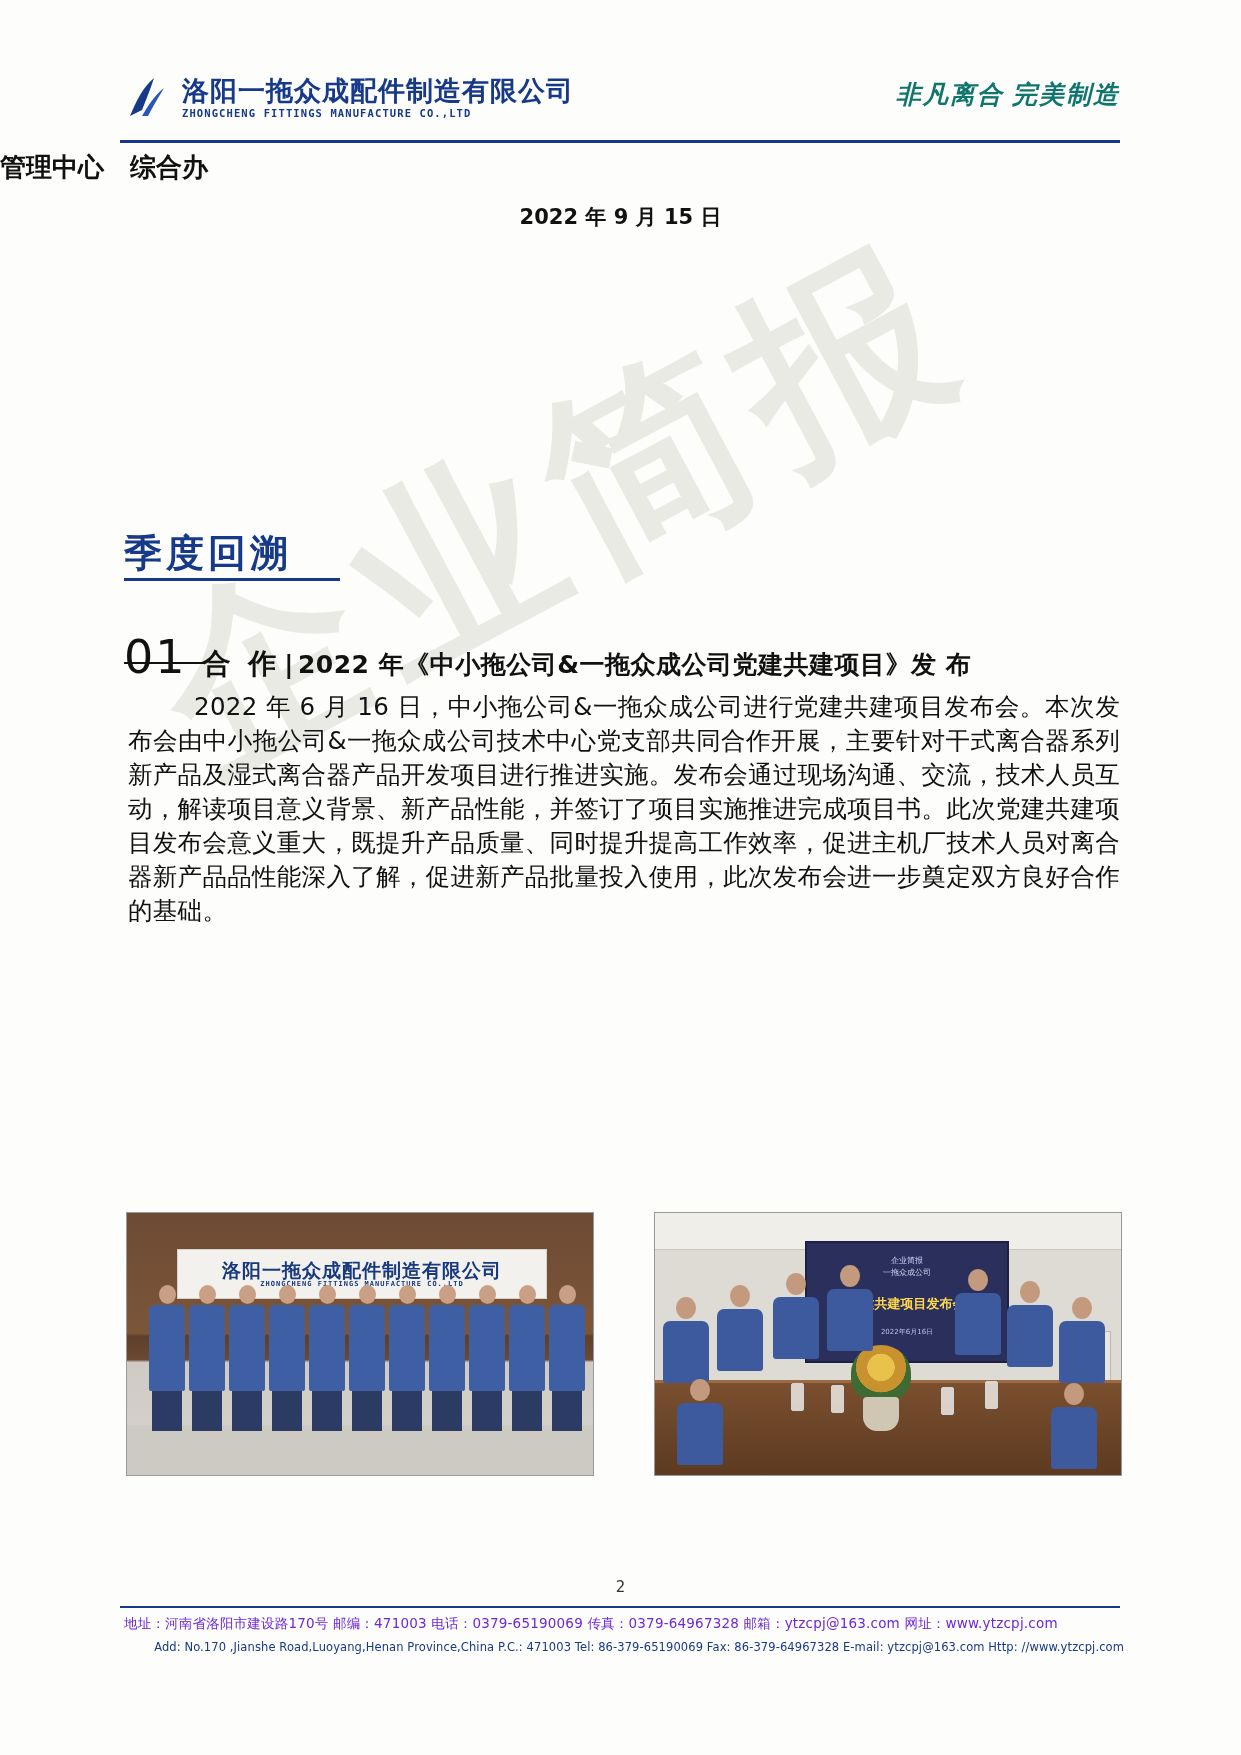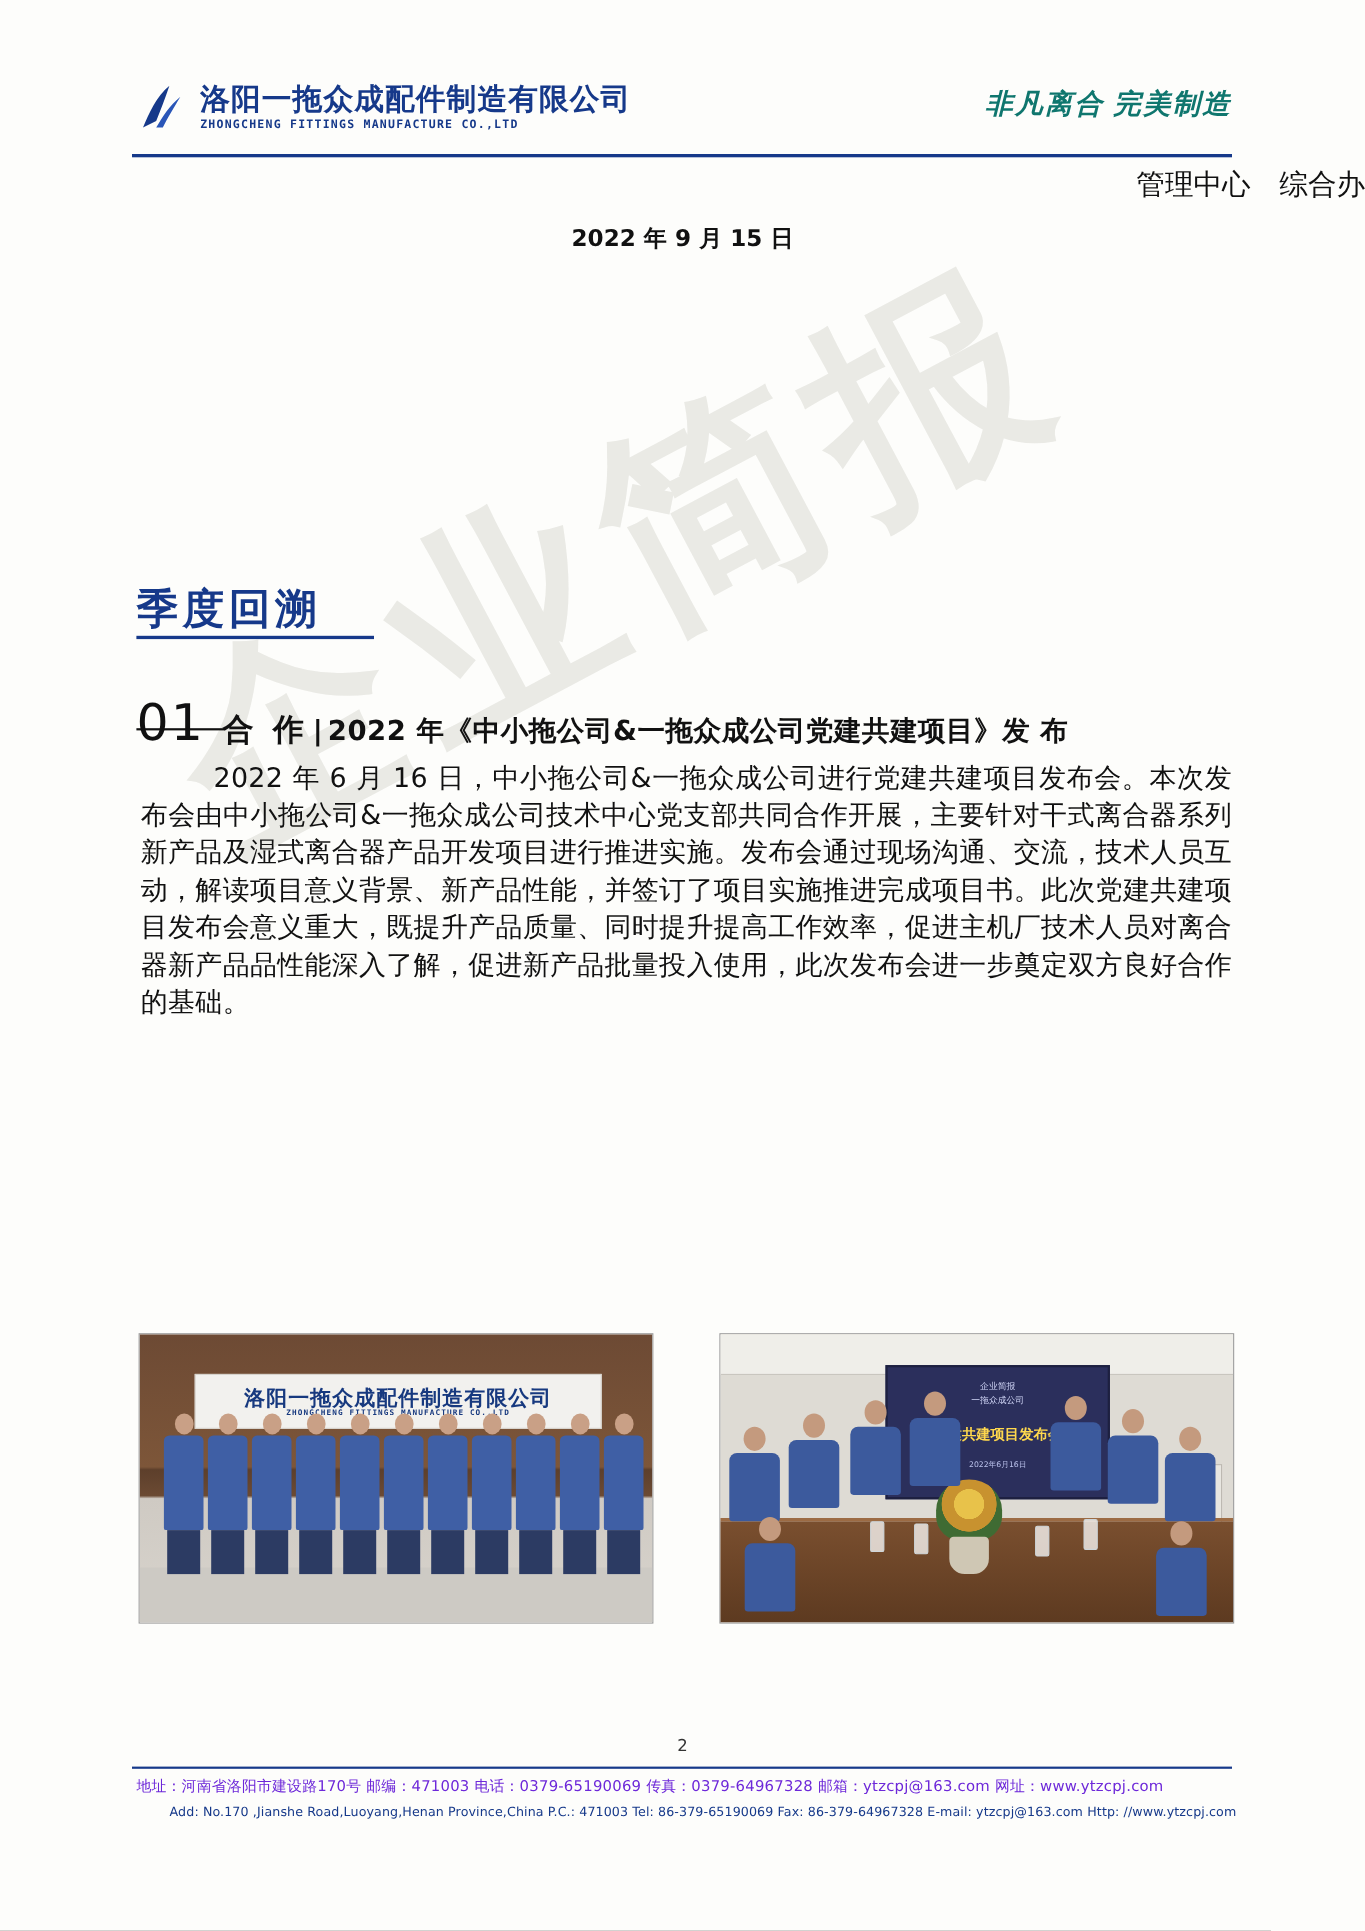--- a/index.html
+++ b/index.html
@@ -97,23 +97,23 @@
     background: #16398a;
     z-index: 3;
   }
 
   
   .dept-line {
     position: absolute;
     top: 150px;
     left: 0;
     width: 1241px;
-    text-align: right;
+    text-align: left;
     font-size: 26px;
-    font-weight: 400;
+    font-weight: 700;
     color: #111;
     z-index: 3;
     font-family: "DejaVu Sans", sans-serif;
   }
   .dept-line .gap { display: inline-block; width: 26px; }
   .date-line {
     position: absolute;
     top: 203px;
     left: 0;
     width: 1241px;

